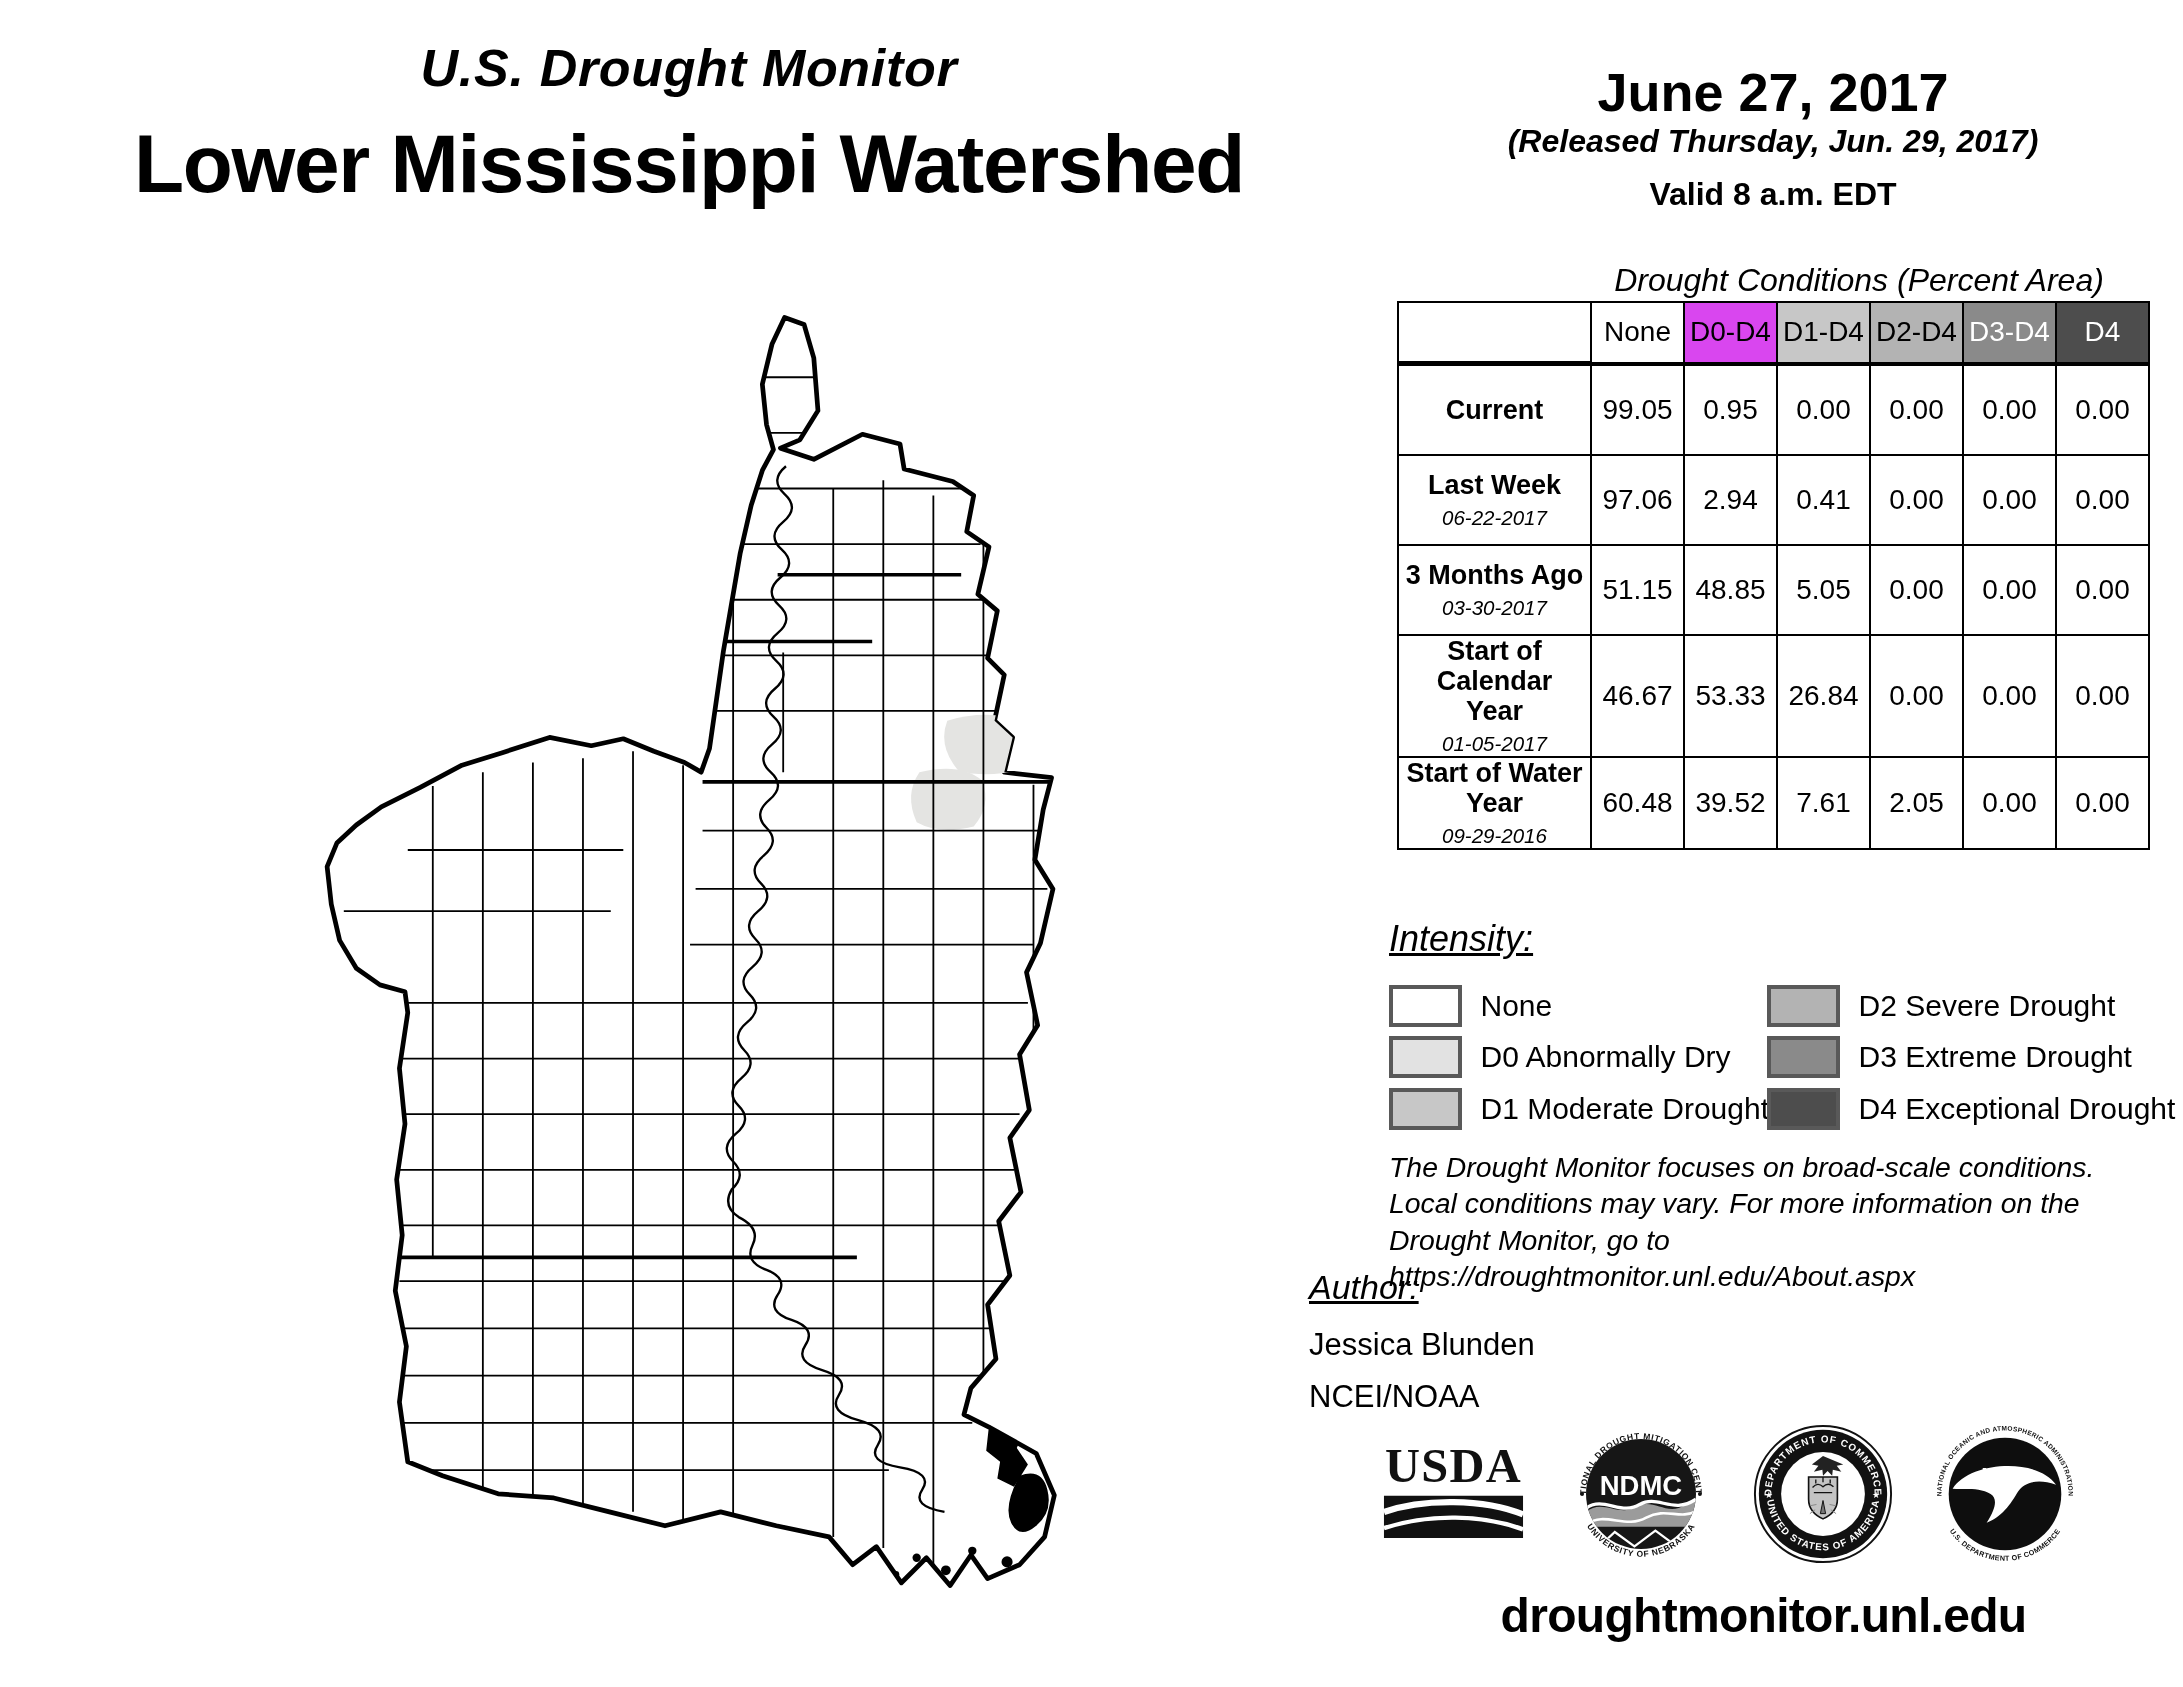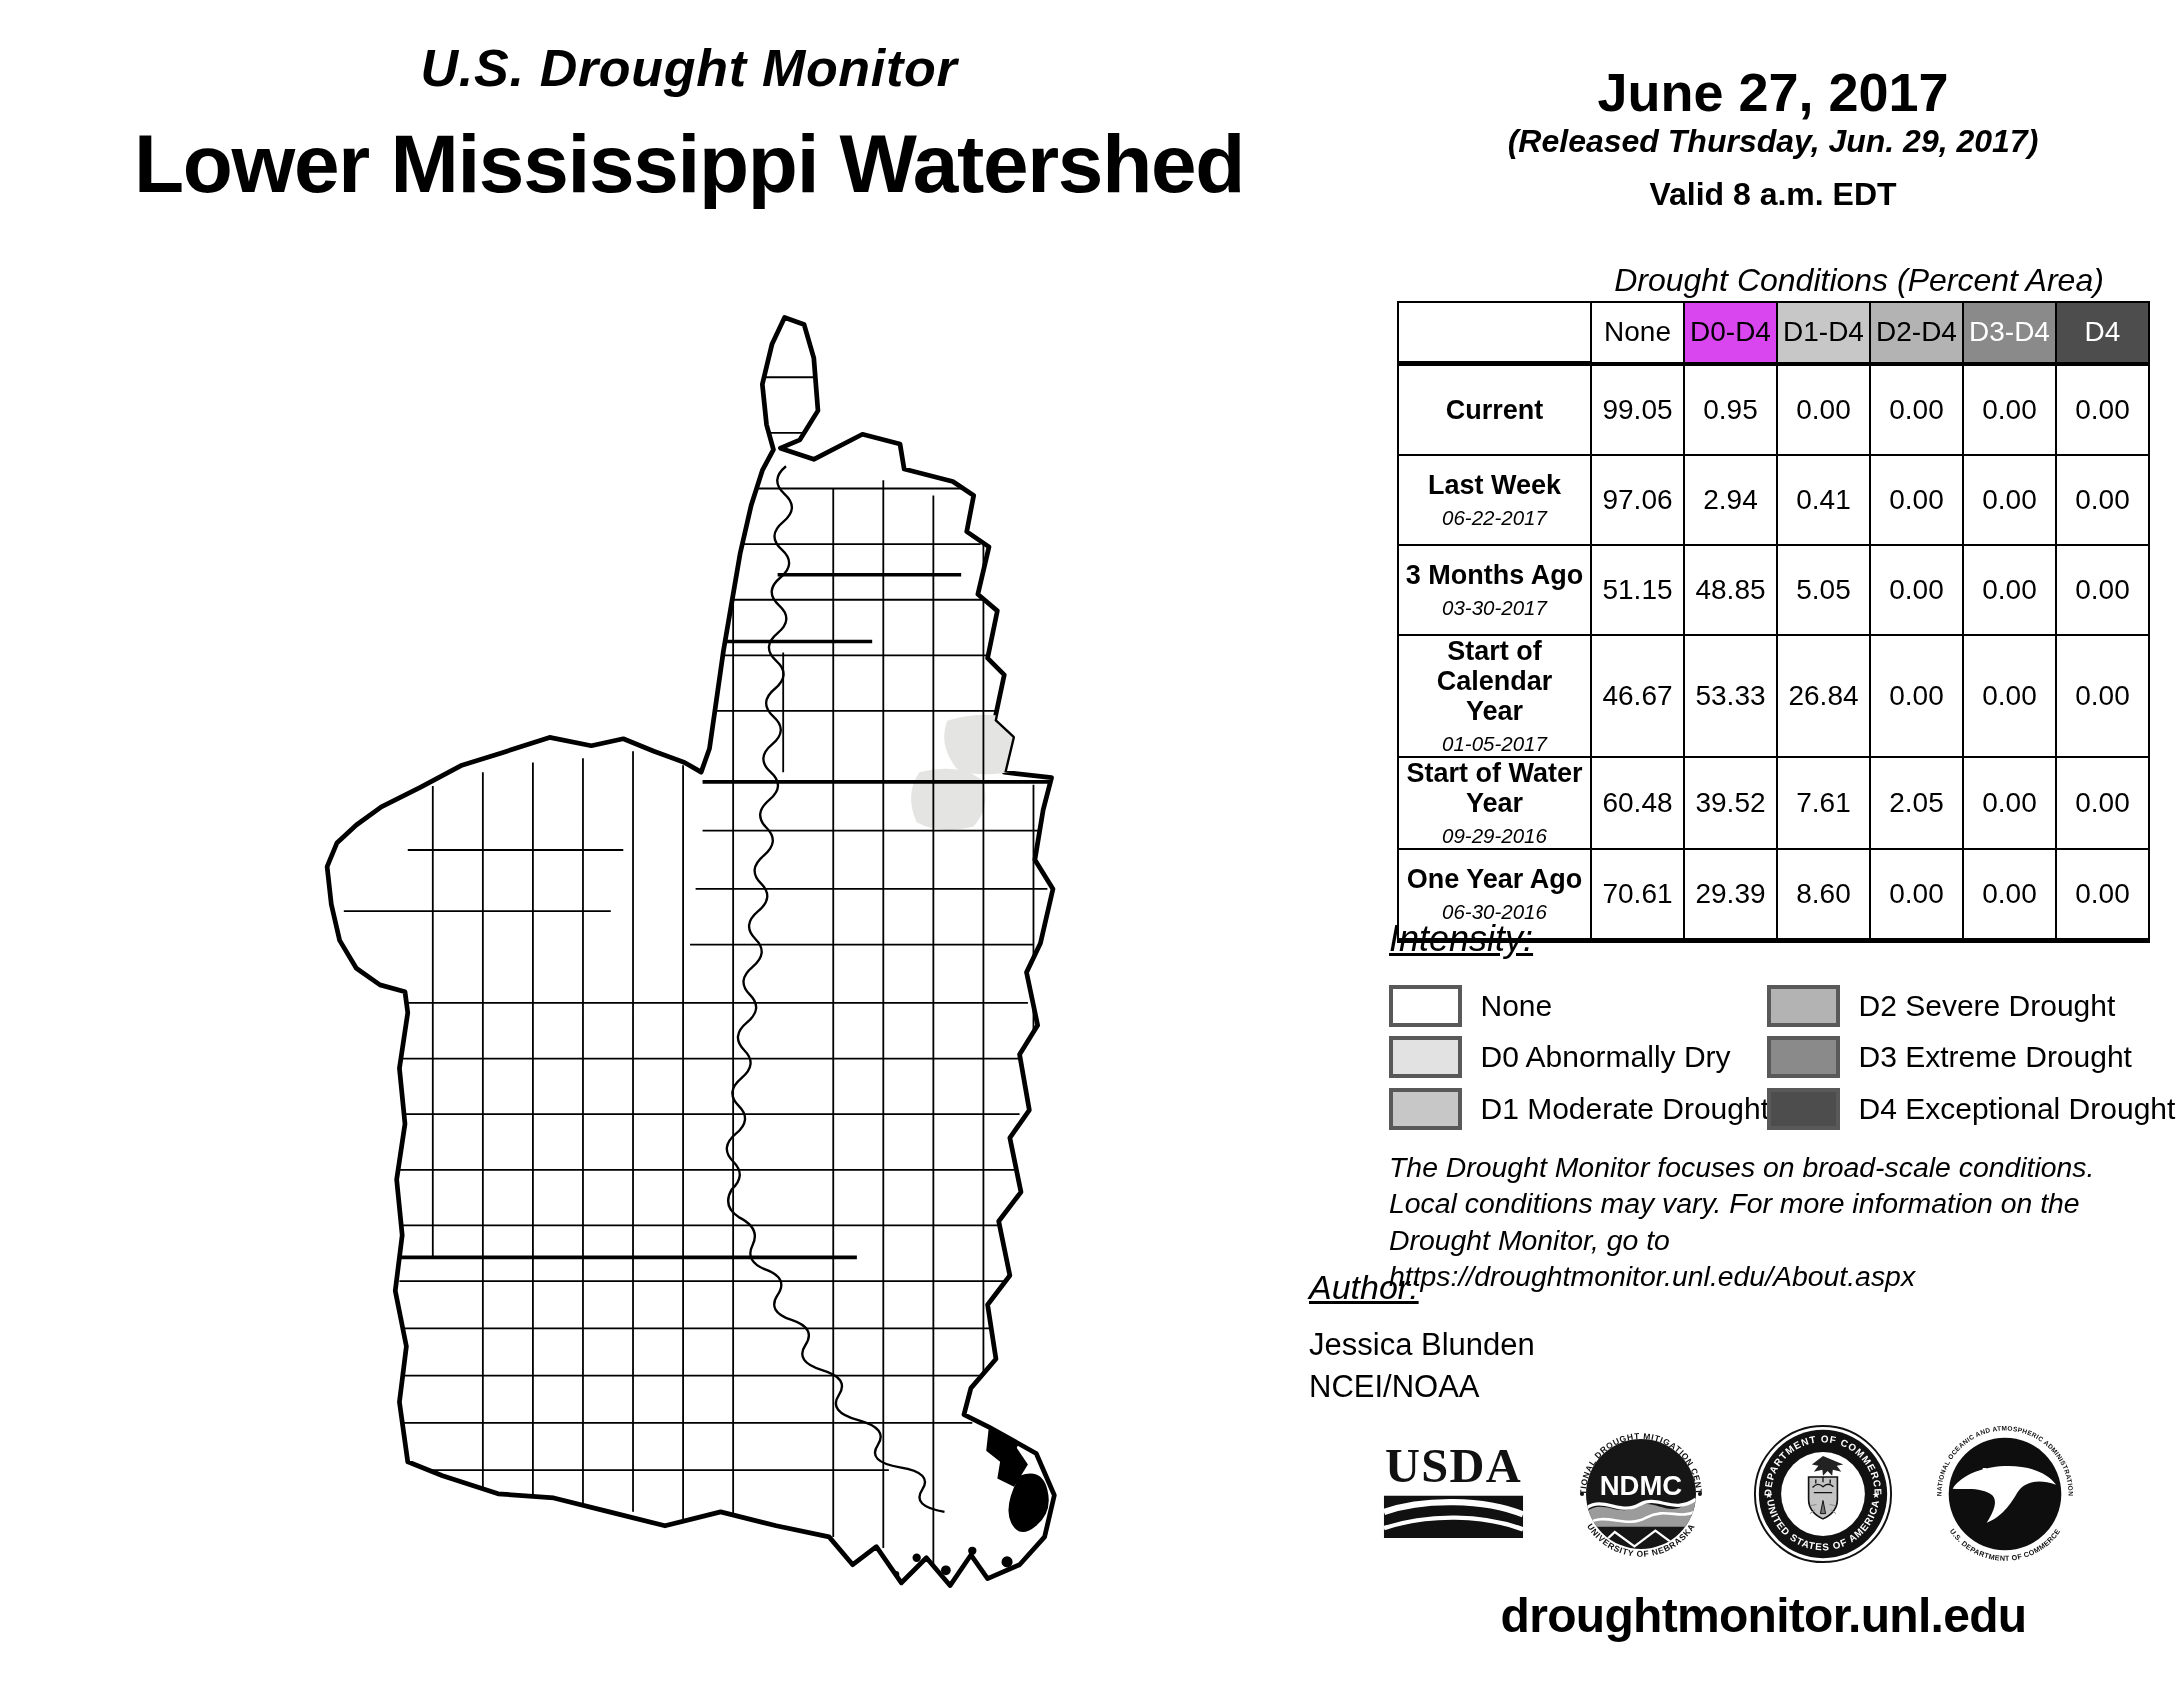--- a/index.html
+++ b/index.html
@@ -57,21 +57,21 @@
   .sw-d2{background:#b3b3b3;}
   .sw-d3{background:#8a8a8a;}
   .sw-d4{background:#4d4d4d;}
   .lg-label{font-size:30px;white-space:nowrap;}
 
   
   .disclaimer{position:absolute;left:1389px;top:1149px;font-size:28.4px;font-style:italic;line-height:1.28;}
   .author{position:absolute;left:1309px;top:1268px;}
   .author-title{font-size:34px;font-style:italic;text-decoration:underline;}
   .author-name{font-size:31px;margin-top:20px;}
-  .author-org{font-size:31px;margin-top:6px;}
+  .author-org{font-size:31px;margin-top:16px;}
 
   
   .logos{position:absolute;left:1379px;top:1422px;display:flex;align-items:center;}
   .logo-usda{width:149px;height:112px;margin-right:41px;}
   .seal{width:144px;height:144px;margin-right:38px;}
   .url{position:absolute;left:1373px;top:1588px;width:781px;text-align:center;
        font-size:48px;font-weight:bold;letter-spacing:-0.7px;}
 
   
   .map-wrap{position:absolute;left:316px;top:310px;}
@@ -152,32 +152,20 @@
   </tr>
   <tr>
     <td class="rl">
           <span class="row-label">Start of Water Year</span>
           <span class="row-date">09-29-2016</span>
         </td>
     <td>60.48</td>
     <td>39.52</td>
     <td>7.61</td>
     <td>2.05</td>
-    <td>0.00</td>
-    <td class="last-col">0.00</td>
-  </tr>
-  <tr class="last-row">
-    <td class="rl">
-          <span class="row-label">One Year Ago</span>
-          <span class="row-date">06-30-2016</span>
-        </td>
-    <td>70.61</td>
-    <td>29.39</td>
-    <td>8.60</td>
-    <td>0.00</td>
     <td>0.00</td>
     <td class="last-col">0.00</td>
   </tr>
 </tbody>
   </table>
 
 <div class="legend">
   <div class="legend-title">Intensity:</div>
   <div class="legend-cols">
     <div class="lg-col c1">

